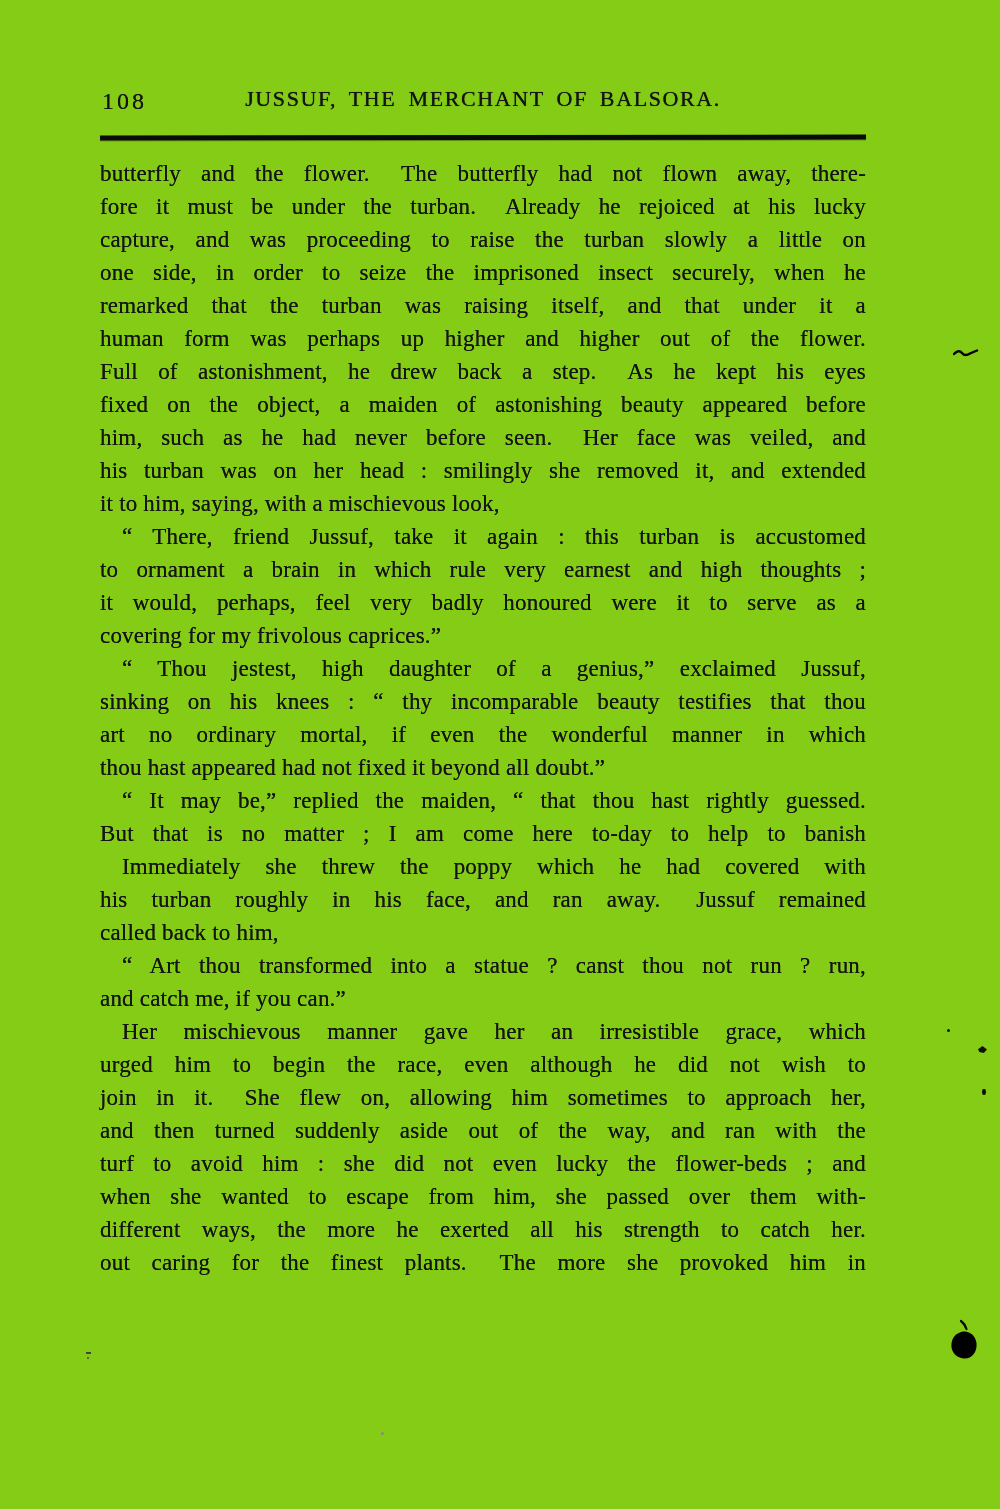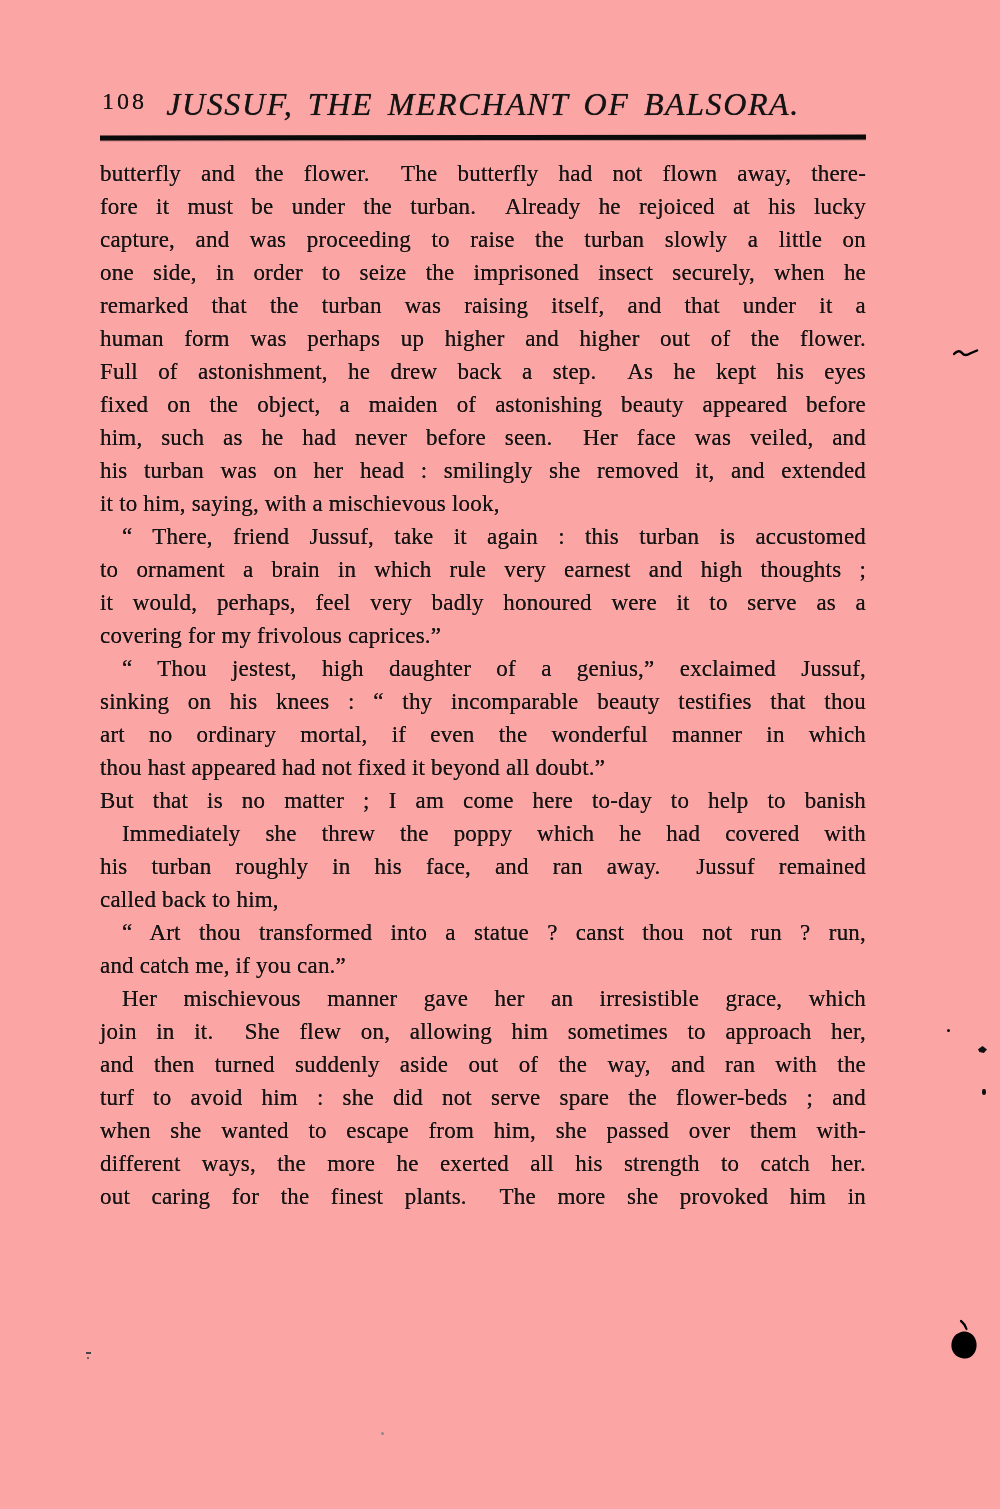--- a/index.html
+++ b/index.html
@@ -4,21 +4,21 @@
 <style>
   html, body {
     margin: 0;
     padding: 0;
     background: #ffffff;
   }
   .page {
     position: relative;
     width: 1000px;
     height: 1509px;
-    background: #fca5a5;
+    background: #84cc16;
     color: #141414;
     font-family: "Liberation Serif", serif;
     overflow: hidden;
   }
 
   
   .header {
     position: absolute;
     top: 86px;
     left: 100px;
@@ -28,22 +28,21 @@
   .page-number {
     position: absolute;
     left: 2px;
     top: 2px;
     font-size: 24px;
     letter-spacing: 3px;
     text-shadow: 0 0 0.6px rgba(10,10,10,0.85);
   }
   .running-title {
     text-align: center;
-    font-style: italic;
-    font-size: 32px;
+    font-size: 22px;
     letter-spacing: 1.6px;
     word-spacing: 5px;
     text-shadow: 0 0 0.7px rgba(10,10,10,0.9);
     white-space: nowrap;
   }
   .header-rule {
     position: absolute;
     top: 135px;
     left: 100px;
     width: 766px;
@@ -111,36 +110,38 @@
         <div class="line">it would, perhaps, feel very badly honoured were it to serve as a</div>
         <div class="line last">covering for my frivolous caprices.”</div>
       </div>
       <div class="paragraph">
         <div class="line indent">“ Thou jestest, high daughter of a genius,” exclaimed Jussuf,</div>
         <div class="line">sinking on his knees : “ thy incomparable beauty testifies that thou</div>
         <div class="line">art no ordinary mortal, if even the wonderful manner in which</div>
         <div class="line last">thou hast appeared had not fixed it beyond all doubt.”</div>
       </div>
       <div class="paragraph">
+        <div class="line indent">“ It may be,” replied the maiden, “ that thou hast rightly guessed.</div>
         <div class="line">But that is no matter ; I am come here to-day to help to banish</div>
       </div>
       <div class="paragraph">
         <div class="line indent">Immediately she threw the poppy which he had covered with</div>
         <div class="line">his turban roughly in his face, and ran away.  Jussuf remained</div>
         <div class="line last">called back to him,</div>
       </div>
       <div class="paragraph">
         <div class="line indent">“ Art thou transformed into a statue ? canst thou not run ? run,</div>
         <div class="line last">and catch me, if you can.”</div>
       </div>
       <div class="paragraph">
         <div class="line indent">Her mischievous manner gave her an irresistible grace, which</div>
+        <div class="line">urged him to begin the race, even although he did not wish to</div>
         <div class="line">join in it.  She flew on, allowing him sometimes to approach her,</div>
         <div class="line">and then turned suddenly aside out of the way, and ran with the</div>
-        <div class="line">turf to avoid him : she did not serve spare the flower-beds ; and</div>
+        <div class="line">turf to avoid him : she did not even lucky the flower-beds ; and</div>
         <div class="line">when she wanted to escape from him, she passed over them with-</div>
         <div class="line">different ways, the more he exerted all his strength to catch her.</div>
         <div class="line">out caring for the finest plants.  The more she provoked him in</div>
       </div>
     </main>
 
   <svg class="artifact" style="left:953px; top:347px;" width="26" height="11" viewBox="0 0 26 11">
     <path d="M1 7 C4 3.5, 7 3.5, 9 6 S 14 8.5, 17 6.5 L24 3.5" stroke="#000" stroke-width="2.4" fill="none" stroke-linecap="round"></path>
   </svg>
 

